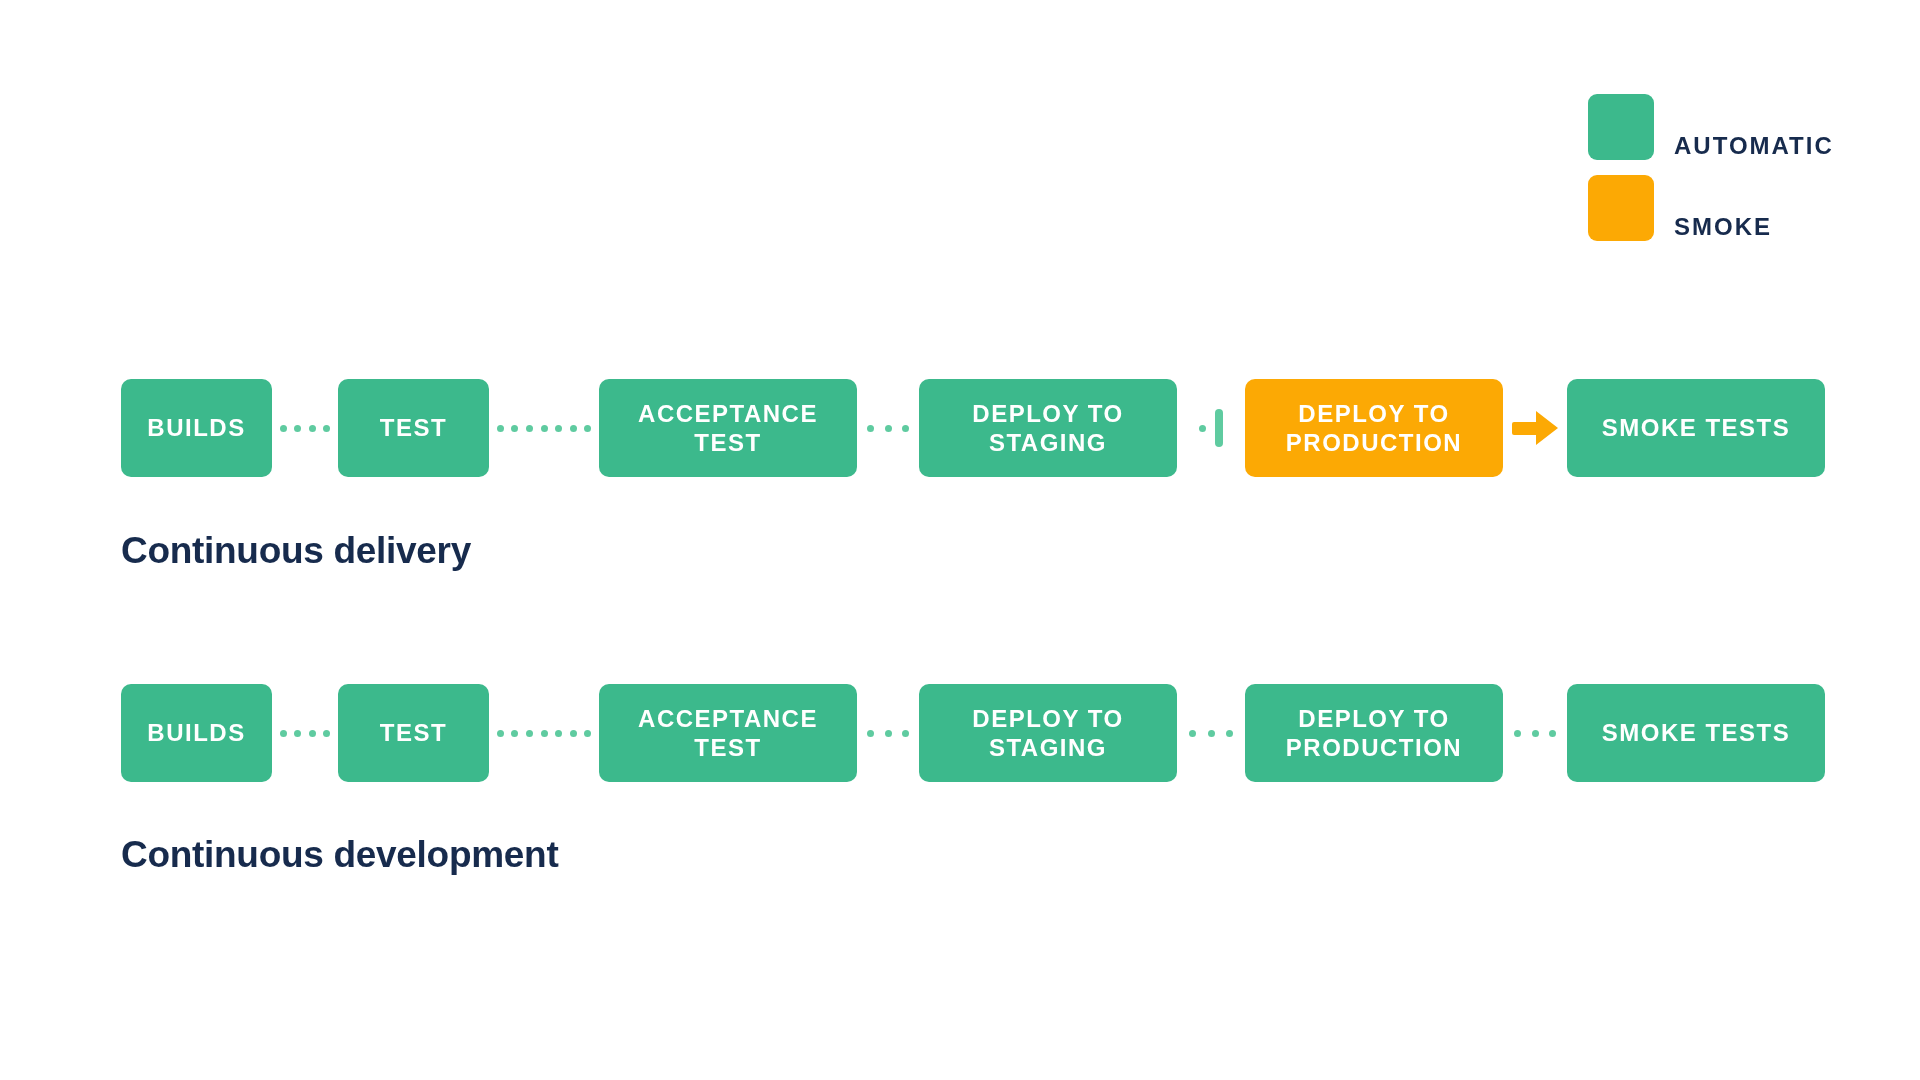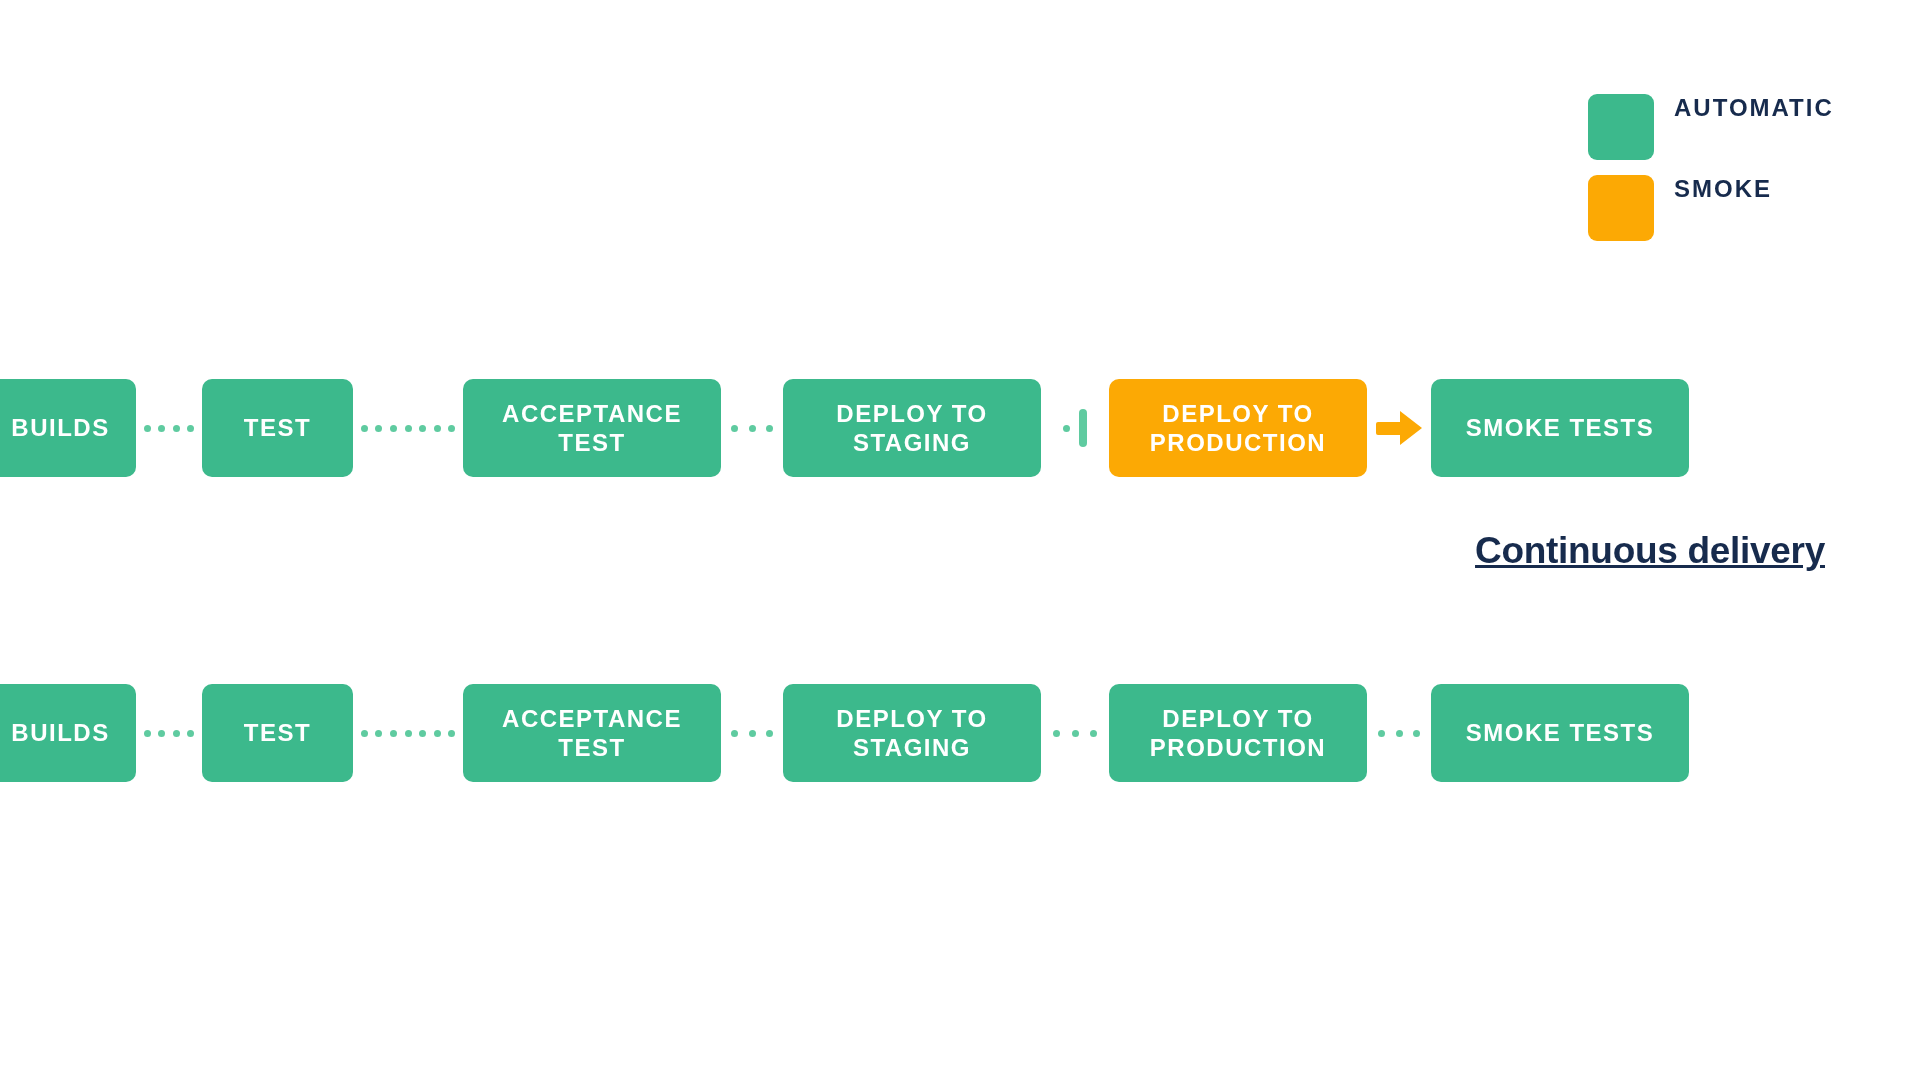--- a/index.html
+++ b/index.html
@@ -9,21 +9,21 @@
     --text:#172B4D;
     --stage-label:#FFFFFF;
     --background:#FFFFFF;
   }
   *{margin:0;padding:0;box-sizing:border-box;}
   html,body{width:1920px;height:1080px;background:var(--background);
     font-family:"Liberation Sans",sans-serif;overflow:hidden;}
   .canvas{position:relative;width:1920px;height:1080px;}
 
   
-  .row{position:absolute;left:111px;width:1452px;height:98px;display:flex;align-items:stretch;justify-content:center;}
+  .row{position:absolute;left:121px;width:1452px;height:98px;display:flex;align-items:stretch;}
   .row-1{top:379px;}
   .row-2{top:684px;}
 
   .stage{flex:none;border-radius:10px;display:flex;align-items:center;justify-content:center;
     text-align:center;color:var(--stage-label);font-weight:bold;font-size:24px;
     letter-spacing:1.5px;line-height:1.22;padding:0 20px;}
   .stage.automatic{background:var(--automatic);}
   .stage.manual{background:var(--manual);}
   .w-s{width:151px;}
   .w-l{width:258px;}
@@ -40,28 +40,28 @@
   .gate{justify-content:center;gap:9px;}
   .gate-bar{width:8px;height:38px;border-radius:4px;background:var(--connector);}
 
   
   .arrow{justify-content:center;}
   .arrow-shaft{width:26px;height:13px;background:var(--manual);border-radius:2px;}
   .arrow-head{width:0;height:0;border-left:22px solid var(--manual);
     border-top:17px solid transparent;border-bottom:17px solid transparent;margin-left:-2px;}
 
   
-  .caption{position:absolute;left:121px;width:1704px;text-align:right;color:var(--text);
-    font-weight:bold;font-size:37px;letter-spacing:-0.3px;text-decoration:underline;}
+  .caption{position:absolute;left:121px;width:1704px;text-align:left;color:var(--text);
+    font-weight:bold;font-size:37px;letter-spacing:-0.3px;}
   .caption-1{top:530px;}
   .caption-2{top:834px;}
 
   
   .legend{position:absolute;left:1588px;top:94px;}
-  .legend-item{display:flex;align-items:flex-start;height:66px;margin-bottom:15px;}
+  .legend-item{display:flex;align-items:flex-end;height:66px;margin-bottom:15px;}
   .swatch{width:66px;height:66px;border-radius:9px;flex:none;}
   .swatch.automatic{background:var(--automatic);}
   .swatch.manual{background:var(--manual);}
   .legend-label{margin-left:20px;color:var(--text);font-weight:bold;font-size:24px;letter-spacing:2px;}
 </style>
 </head>
 <body>
 
 <div class="canvas">
 
@@ -147,14 +147,15 @@
     </div>
     <div class="stage automatic w-l">DEPLOY TO PRODUCTION</div>
     <div class="conn c5">
       <span class="dot"></span>
         <span class="dot"></span>
         <span class="dot"></span>
     </div>
     <div class="stage automatic w-l">SMOKE TESTS</div>
   </div>
 
+  <div class="caption caption-2">Continuous development</div>
 
 </div>
 
 </body></html>

